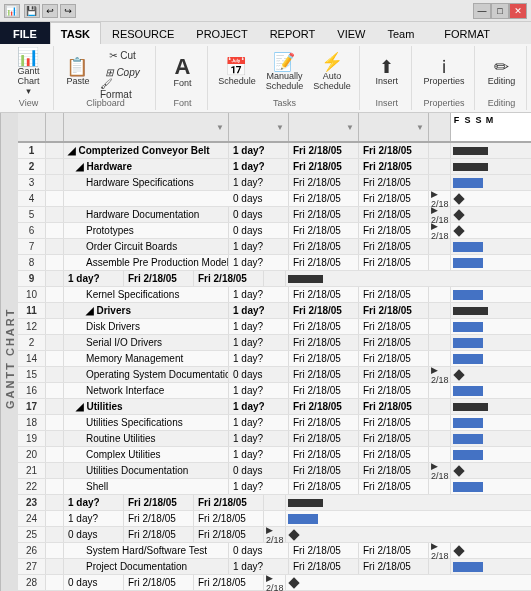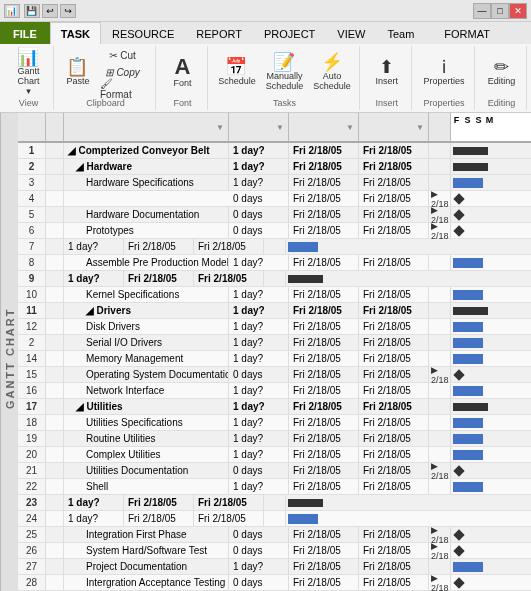--- a/index.html
+++ b/index.html
@@ -19,21 +19,21 @@
     .title-bar-icons { display: flex; gap: 2px; }
     .title-bar-icon { width: 16px; height: 14px; background: #d0d0d0; border: 1px solid #aaa; display: flex; align-items: center; justify-content: center; font-size: 9px; }
     .ctrl-btn { width: 18px; height: 16px; background: #ccc; border: 1px solid #aaa; display: flex; align-items: center; justify-content: center; font-size: 9px; cursor: pointer; }
     .ctrl-btn.close { background: #e05050; color: white; }
 
     
     .ribbon { background: #f5f5f5; border-bottom: 1px solid #ccc; }
     .ribbon-tabs { display: flex; background: #e8e8e8; height: 22px; }
     .ribbon-tab { padding: 2px 10px; font-size: 11px; border: 1px solid transparent; border-bottom: none; cursor: pointer; display: flex; align-items: center; }
     .ribbon-tab.active { background: #f5f5f5; border-color: #ccc; color: #000; font-weight: bold; }
-    .ribbon-tab.file { background: #4d7c0f; color: white; font-weight: bold; padding: 2px 12px; }
+    .ribbon-tab.file { background: #0f172a; color: white; font-weight: bold; padding: 2px 12px; }
     .ribbon-content { display: flex; padding: 2px 4px; height: 68px; align-items: stretch; gap: 2px; }
     .ribbon-group { display: flex; flex-direction: column; align-items: center; border-right: 1px solid #ddd; padding: 0 6px; min-width: 50px; }
     .ribbon-group-buttons { display: flex; gap: 2px; align-items: center; flex: 1; }
     .ribbon-group-label { font-size: 9px; color: #666; padding-bottom: 2px; text-align: center; }
     .ribbon-btn { display: flex; flex-direction: column; align-items: center; justify-content: center; cursor: pointer; padding: 2px 3px; border: 1px solid transparent; min-width: 32px; height: 52px; font-size: 9px; color: #333; }
     .ribbon-btn .icon { font-size: 18px; line-height: 1; }
     .ribbon-btn .label { font-size: 9px; text-align: center; }
 
     
     .gantt-wrapper { display: flex; height: 491px; }
@@ -98,22 +98,22 @@
   <div class="ctrl-btn">—</div>
   <div class="ctrl-btn">□</div>
   <div class="ctrl-btn close">✕</div>
 </div>
 
 <div class="ribbon">
   <div class="ribbon-tabs">
     <div class="ribbon-tab file">FILE</div>
     <div class="ribbon-tab active">TASK</div>
     <div class="ribbon-tab">RESOURCE</div>
+    <div class="ribbon-tab">PROJECT</div>
     <div class="ribbon-tab">REPORT</div>
-    <div class="ribbon-tab">PROJECT</div>
     <div class="ribbon-tab">VIEW</div>
     <div class="ribbon-tab">Team</div>
     <div class="ribbon-tab" style="margin-left:8px;">FORMAT</div>
     <div style="flex:1;display:flex;align-items:center;justify-content:flex-end;padding-right:4px;">
       <span style="font-size:10px;color:#333;"></span>
     </div>
   </div>
   <div class="ribbon-content">
 
     <div class="ribbon-group">
@@ -309,20 +309,21 @@
     <div class="cell-pred">
             <span style="color:#333;font-size:9px;">▶ 2/18</span>
           </div>
     <div class="cell-gantt">
             <div class="gantt-milestone" style="left:4px;"></div>
           </div>
   </div>
         <div class="gantt-row">
     <div class="cell-row-num">7</div>
     <div class="cell-checkbox"></div>
+    <div class="cell-task" style="padding-left:22px;">Order Circuit Boards</div>
     <div class="cell-dur">1 day?</div>
     <div class="cell-start">Fri 2/18/05</div>
     <div class="cell-finish">Fri 2/18/05</div>
     <div class="cell-pred"></div>
     <div class="cell-gantt">
             <div class="gantt-bar" style="left:2px;width:30px;"></div>
           </div>
   </div>
         <div class="gantt-row">
     <div class="cell-row-num">8</div>
@@ -525,21 +526,20 @@
     <div class="cell-start">Fri 2/18/05</div>
     <div class="cell-finish">Fri 2/18/05</div>
     <div class="cell-pred"></div>
     <div class="cell-gantt">
             <div class="gantt-bar" style="left:2px;width:30px;"></div>
           </div>
   </div>
         <div class="gantt-row">
     <div class="cell-row-num">25</div>
     <div class="cell-checkbox"></div>
-    <div class="cell-task" style="padding-left:22px;">Integration First Phase</div>
     <div class="cell-dur">0 days</div>
     <div class="cell-start">Fri 2/18/05</div>
     <div class="cell-finish">Fri 2/18/05</div>
     <div class="cell-pred">
             <span style="color:#333;font-size:9px;">▶ 2/18</span>
           </div>
     <div class="cell-gantt">
             <div class="gantt-milestone" style="left:4px;"></div>
           </div>
   </div>
@@ -565,21 +565,20 @@
     <div class="cell-start">Fri 2/18/05</div>
     <div class="cell-finish">Fri 2/18/05</div>
     <div class="cell-pred"></div>
     <div class="cell-gantt">
             <div class="gantt-bar" style="left:2px;width:30px;"></div>
           </div>
   </div>
         <div class="gantt-row">
     <div class="cell-row-num">28</div>
     <div class="cell-checkbox"></div>
-    <div class="cell-task" style="padding-left:22px;">Intergration Acceptance Testing</div>
     <div class="cell-dur">0 days</div>
     <div class="cell-start">Fri 2/18/05</div>
     <div class="cell-finish">Fri 2/18/05</div>
     <div class="cell-pred">
             <span style="color:#333;font-size:9px;">▶ 2/18</span>
           </div>
     <div class="cell-gantt">
             <div class="gantt-milestone" style="left:4px;"></div>
           </div>
   </div>

